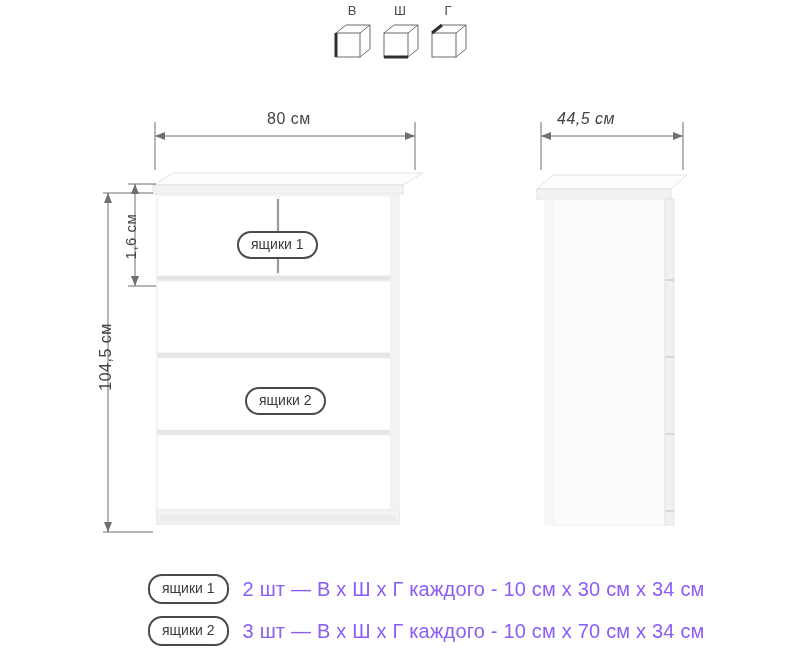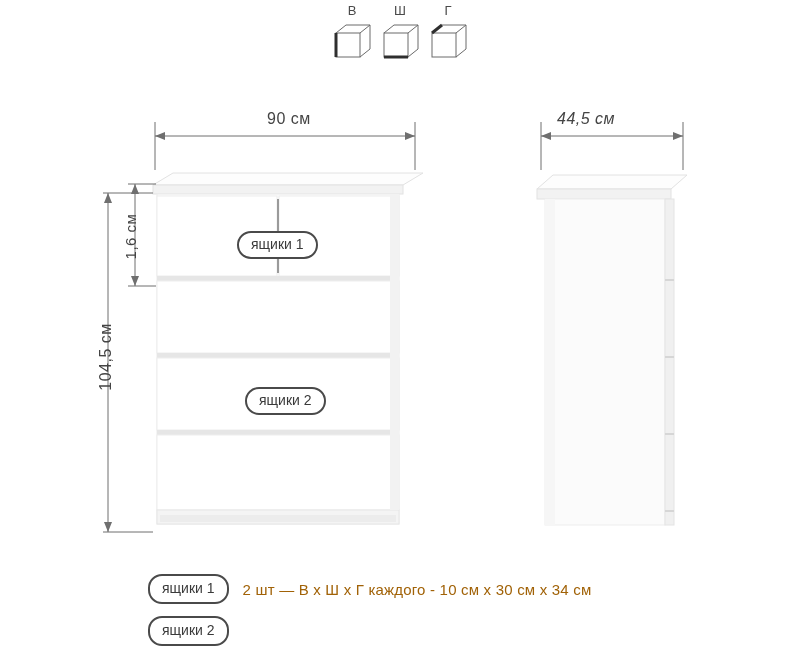--- a/index.html
+++ b/index.html
@@ -87,22 +87,22 @@
     background: #fff;
     color: #3a3a3a;
     font-size: 14px;
     line-height: 24px;
     height: 26px;
     padding: 0 12px;
     white-space: nowrap;
   }
   .spec-text {
     margin-left: 14px;
-    font-size: 15px;
-    color: #a16207;
+    font-size: 20px;
+    color: #8b5cf6;
     white-space: nowrap;
     letter-spacing: 0.2px;
   }
 
   
   svg { display: block; }
 </style>
 </head>
 <body>
 
@@ -178,21 +178,21 @@
     <rect x="250" y="29" width="9" height="316" fill="#f2f2f2"></rect>
   </svg>
 
   <svg class="abs" style="left:140px; top:110px;" width="290" height="60" viewBox="0 0 290 60">
     <line x1="15" y1="12" x2="15" y2="60" stroke="#6f6f6f" stroke-width="1"></line>
     <line x1="275" y1="12" x2="275" y2="60" stroke="#6f6f6f" stroke-width="1"></line>
     <line x1="15" y1="26" x2="275" y2="26" stroke="#6f6f6f" stroke-width="1"></line>
     <polygon points="15,26 25,22 25,30" fill="#6f6f6f"></polygon>
     <polygon points="275,26 265,22 265,30" fill="#6f6f6f"></polygon>
   </svg>
-  <div class="abs dim-label" style="left:267px; top:110px;">90 см</div>
+  <div class="abs dim-label" style="left:267px; top:110px;">80 см</div>
 
   <svg class="abs" style="left:95px; top:185px;" width="60" height="355" viewBox="0 0 60 355">
     <line x1="8" y1="8" x2="58" y2="8" stroke="#6f6f6f" stroke-width="1"></line>
     <line x1="8" y1="347" x2="58" y2="347" stroke="#6f6f6f" stroke-width="1"></line>
     <line x1="13" y1="8" x2="13" y2="347" stroke="#6f6f6f" stroke-width="1"></line>
     <polygon points="13,8 9,18 17,18" fill="#6f6f6f"></polygon>
     <polygon points="13,347 9,337 17,337" fill="#6f6f6f"></polygon>
   </svg>
   <div class="abs dim-label vert" style="left:46px; top:348px; width:120px; text-align:center;">104,5 см</div>
 
@@ -233,15 +233,16 @@
   </svg>
   <div class="abs dim-label" style="left:557px; top:110px;font-style:italic;">44,5 см</div>
 
   <div class="spec-row" style="left:148px; top:575px;">
     <div class="spec-pill">ящики 1</div>
     <div class="spec-text">2 шт — В х Ш х Г каждого - 10 см х 30 см х 34 см</div>
   </div>
 
   <div class="spec-row" style="left:148px; top:617px;">
     <div class="spec-pill">ящики 2</div>
+    <div class="spec-text">3 шт — В х Ш х Г каждого - 10 см х 70 см х 34 см</div>
   </div>
 
 </div>
 
 </body></html>

